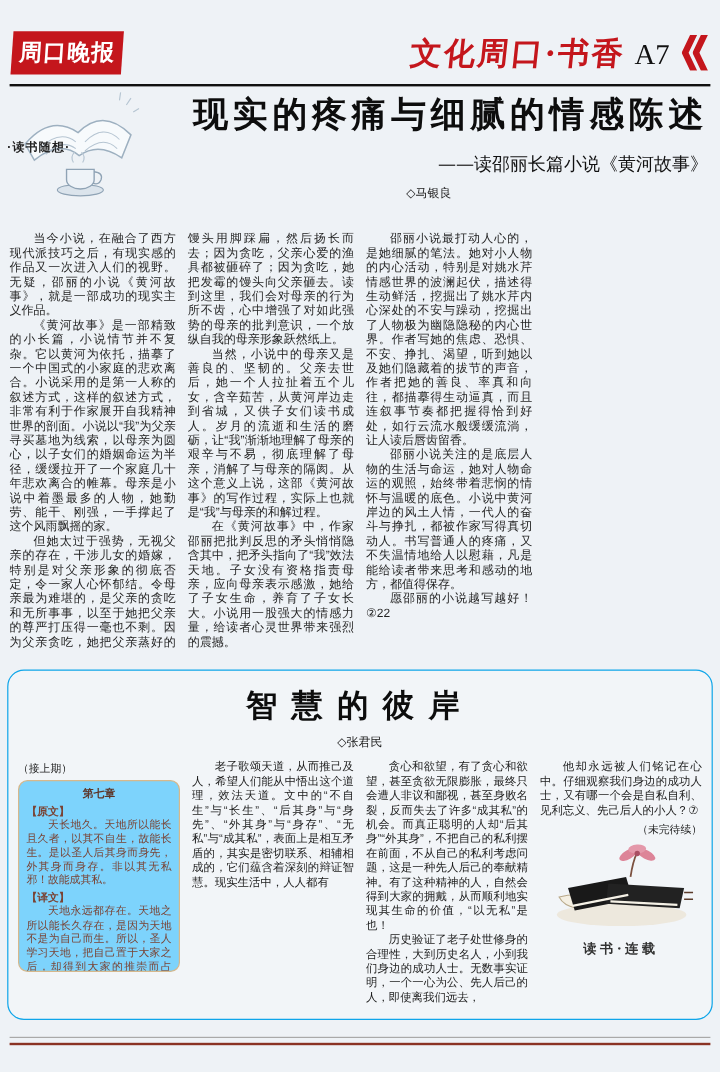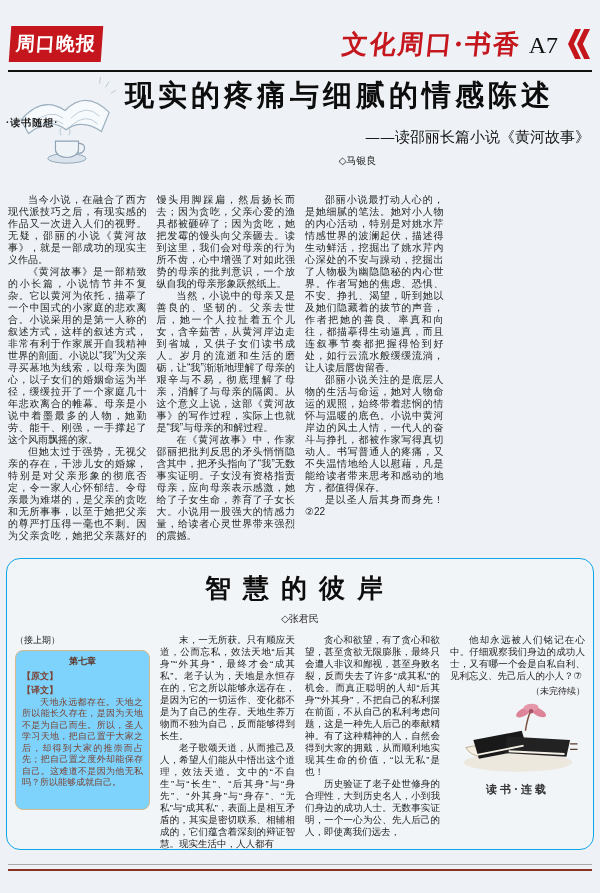--- a/index.html
+++ b/index.html
@@ -33,21 +33,21 @@
   .chev{width:13px;height:30px;background:#c4161c;
     clip-path:polygon(100% 0,45% 50%,100% 100%,55% 100%,0 50%,55% 0);}
   .chev+.chev{margin-left:-4px;}
   .head-rule{height:2px;background:#101010;margin:4px 8px 0 8px;}
 
   
   .a1-head{position:relative;height:108px;margin-top:4px;}
   .illus-book{position:absolute;left:12px;top:0;width:108px;height:92px;}
   .a1-label{position:absolute;left:6px;top:40px;font-size:10px;font-weight:bold;color:#222;letter-spacing:1px;}
   .a1-headline{
-    margin:2px 10px 0 125px;text-align:left;
+    margin:2px 10px 0 125px;text-align:right;
     font-size:29px;font-weight:bold;letter-spacing:4px;color:#0d0d0d;
     font-family:"Liberation Sans","DejaVu Sans",sans-serif;
   }
   .a1-sub{margin:12px 10px 0 125px;text-align:right;font-size:15px;
     font-family:"DejaVu Serif","Liberation Serif",serif;color:#111;}
   .a1-by{margin:7px 10px 0 125px;text-align:center;font-size:10px;
     font-family:"DejaVu Serif","Liberation Serif",serif;color:#222;}
   .a1-body{
     margin:10px 8px 0 8px;height:352px;overflow:hidden;
     column-count:4;column-gap:10px;column-fill:auto;
@@ -124,49 +124,49 @@
       <div class="a1-label">·读书随想·</div>
       <h1 class="a1-headline">现实的疼痛与细腻的情感陈述</h1>
       <div class="a1-sub">——读邵丽长篇小说《黄河故事》</div>
       <div class="a1-by">◇马银良</div>
     </div>
     <div class="a1-body">
       <p>当今小说，在融合了西方现代派技巧之后，有现实感的作品又一次进入人们的视野。无疑，邵丽的小说《黄河故事》，就是一部成功的现实主义作品。</p>
       <p>《黄河故事》是一部精致的小长篇，小说情节并不复杂。它以黄河为依托，描摹了一个中国式的小家庭的悲欢离合。小说采用的是第一人称的叙述方式，这样的叙述方式，非常有利于作家展开自我精神世界的剖面。小说以“我”为父亲寻买墓地为线索，以母亲为圆心，以子女们的婚姻命运为半径，缓缓拉开了一个家庭几十年悲欢离合的帷幕。母亲是小说中着墨最多的人物，她勤劳、能干、刚强，一手撑起了这个风雨飘摇的家。</p>
       <p>但她太过于强势，无视父亲的存在，干涉儿女的婚嫁，特别是对父亲形象的彻底否定，令一家人心怀郁结。令母亲最为难堪的，是父亲的贪吃和无所事事，以至于她把父亲的尊严打压得一毫也不剩。因为父亲贪吃，她把父亲蒸好的馒头用脚踩扁，然后扬长而去；因为贪吃，父亲心爱的渔具都被砸碎了；因为贪吃，她把发霉的馒头向父亲砸去。读到这里，我们会对母亲的行为所不齿，心中增强了对如此强势的母亲的批判意识，一个放纵自我的母亲形象跃然纸上。</p>
       <p>当然，小说中的母亲又是善良的、坚韧的。父亲去世后，她一个人拉扯着五个儿女，含辛茹苦，从黄河岸边走到省城，又供子女们读书成人。岁月的流逝和生活的磨砺，让“我”渐渐地理解了母亲的艰辛与不易，彻底理解了母亲，消解了与母亲的隔阂。从这个意义上说，这部《黄河故事》的写作过程，实际上也就是“我”与母亲的和解过程。</p>
-      <p>在《黄河故事》中，作家邵丽把批判反思的矛头悄悄隐含其中，把矛头指向了“我”无数事实证明。子女没有资格指责母亲，应向母亲表示感激，她给了子女生命，养育了子女长大。小说用一股强大的情感力量，给读者心灵世界带来强烈的震撼。</p>
+      <p>在《黄河故事》中，作家邵丽把批判反思的矛头悄悄隐含其中，把矛头指向了“我”效法天地。子女没有资格指责母亲，应向母亲表示感激，她给了子女生命，养育了子女长大。小说用一股强大的情感力量，给读者心灵世界带来强烈的震撼。</p>
       <p>邵丽小说最打动人心的，是她细腻的笔法。她对小人物的内心活动，特别是对姚水芹情感世界的波澜起伏，描述得生动鲜活，挖掘出了姚水芹内心深处的不安与躁动，挖掘出了人物极为幽隐隐秘的内心世界。作者写她的焦虑、恐惧、不安、挣扎、渴望，听到她以及她们隐藏着的拔节的声音，作者把她的善良、率真和向往，都描摹得生动逼真，而且连叙事节奏都把握得恰到好处，如行云流水般缓缓流淌，让人读后唇齿留香。</p>
       <p>邵丽小说关注的是底层人物的生活与命运，她对人物命运的观照，始终带着悲悯的情怀与温暖的底色。小说中黄河岸边的风土人情，一代人的奋斗与挣扎，都被作家写得真切动人。书写普通人的疼痛，又不失温情地给人以慰藉，凡是能给读者带来思考和感动的地方，都值得保存。</p>
-      <p>是以圣人后其身而身先！②22</p>
+      <p>愿邵丽的小说越写越好！②22</p>
     </div>
   </section>
 
   <section class="a2-box">
     <h2 class="a2-headline">智慧的彼岸</h2>
     <div class="a2-by">◇张君民</div>
 
     <div class="a2-cols">
       <div class="a2-col">
         <div class="cont-label">（接上期）</div>
         <div class="chapter-box">
           <div class="ch-title">第七章</div>
           <div class="ch-sec">
             <span class="ch-label">【原文】</span>
+            <p>天长地久。天地所以能长且久者，以其不自生，故能长生。是以圣人后其身而身先，外其身而身存。非以其无私邪！故能成其私。</p>
           </div>
           <div class="ch-sec">
             <span class="ch-label">【译文】</span>
             <p>天地永远都存在。天地之所以能长久存在，是因为天地不是为自己而生。所以，圣人学习天地，把自己置于大家之后，却得到大家的推崇而占先；把自己置之度外却能保存自己。这难道不是因为他无私吗？所以能够成就自己。</p>
           </div>
 
         </div>
       </div>
 
       <div class="a2-col">
-        <p>末，一无所获。只有顺应天道，公而忘私，效法天地“后其身”“外其身”，最终才会“成其私”。老子认为，天地是永恒存在的，它之所以能够永远存在，是因为它的一切运作、变化都不是为了自己的生存。天地生养万物而不独为自己，反而能够得到长生。</p>
         <p>老子歌颂天道，从而推己及人，希望人们能从中悟出这个道理，效法天道。文中的“不自生”与“长生”、“后其身”与“身先”、“外其身”与“身存”、“无私”与“成其私”，表面上是相互矛盾的，其实是密切联系、相辅相成的，它们蕴含着深刻的辩证智慧。现实生活中，人人都有</p>
       </div>
 
       <div class="a2-col">
         <p>贪心和欲望，有了贪心和欲望，甚至贪欲无限膨胀，最终只会遭人非议和鄙视，甚至身败名裂，反而失去了许多“成其私”的机会。而真正聪明的人却“后其身”“外其身”，不把自己的私利摆在前面，不从自己的私利考虑问题，这是一种先人后己的奉献精神。有了这种精神的人，自然会得到大家的拥戴，从而顺利地实现其生命的价值，“以无私”是也！</p>
         <p>历史验证了老子处世修身的合理性，大到历史名人，小到我们身边的成功人士。无数事实证明，一个一心为公、先人后己的人，即使离我们远去，</p>
       </div>
 
       <div class="a2-col">
         <p>他却永远被人们铭记在心中。仔细观察我们身边的成功人士，又有哪一个会是自私自利、见利忘义、先己后人的小人？⑦</p>

